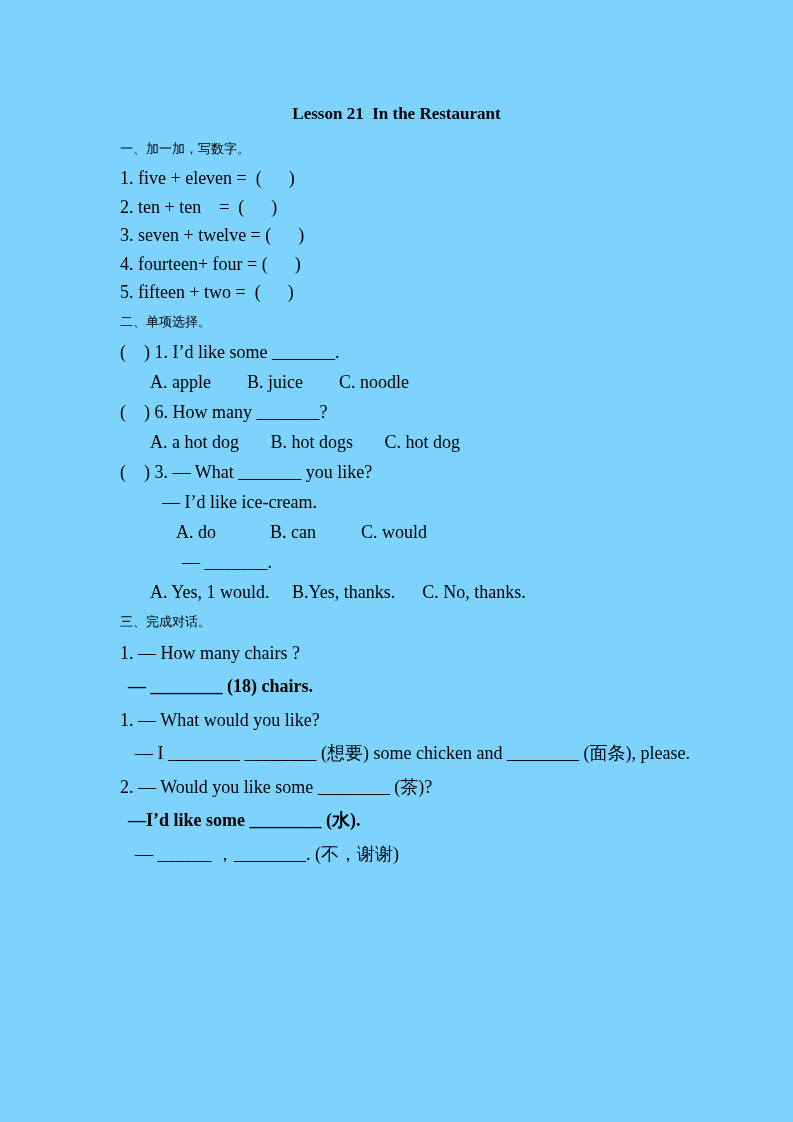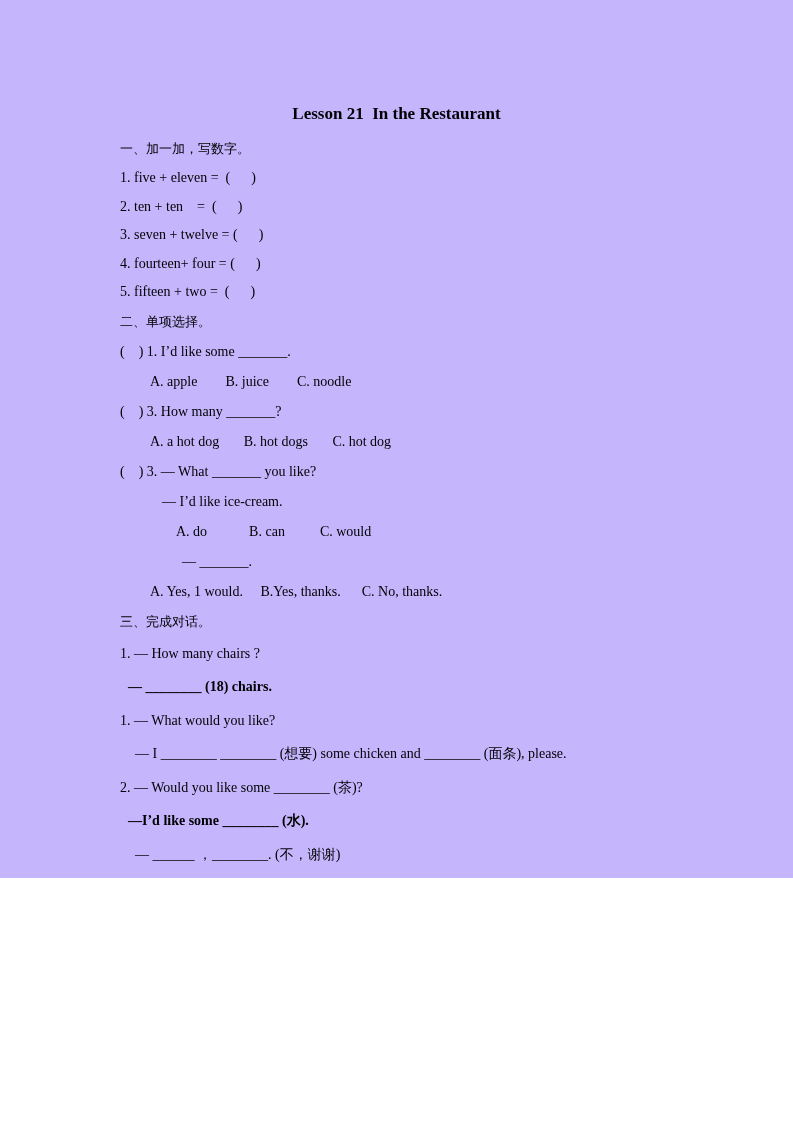--- a/index.html
+++ b/index.html
@@ -1,21 +1,21 @@
 <!DOCTYPE html>
 <html><head>
 <meta charset="utf-8">
 <style>
   * { box-sizing: border-box; }
   html, body { margin: 0; padding: 0; background: #ffffff; }
   .page {
     position: relative;
     width: 793px;
-    height: 878px;
-    background: #c4b5fd;
+    height: 1122px;
+    background: #7dd3fc;
     color: #000000;
     font-family: "Liberation Serif", "DejaVu Serif", serif;
     overflow: hidden;
     padding-top: 102px;
   }
   .title {
     text-align: center;
     font-weight: bold;
     font-size: 17px;
     line-height: 24px;
@@ -25,21 +25,21 @@
   .content {
     margin-left: 120px;
     margin-right: 80px;
   }
   .heading {
     font-size: 13px;
     line-height: 30px;
     white-space: pre-wrap;
   }
   .line {
-    font-size: 14px;
+    font-size: 18px;
     white-space: pre-wrap;
   }
   .s1 .line { line-height: 28.5px; }
   .s2 .line { line-height: 30px; }
   .s3 .line { line-height: 33.5px; }
   .ml8  { margin-left: 8px; font-weight: bold; }
   .ml15 { margin-left: 15px; }
   .ml30 { margin-left: 30px; }
   .ml42 { margin-left: 42px; }
   .ml56 { margin-left: 56px; }
@@ -60,21 +60,21 @@
       <div class="line">2. ten + ten    =  (      )</div>
       <div class="line">3. seven + twelve = (      )</div>
       <div class="line">4. fourteen+ four = (      )</div>
       <div class="line">5. fifteen + two =  (      )</div>
     </div>
 
     <div class="section s2">
       <div class="heading">二、单项选择。</div>
       <div class="line">(    ) 1. I’d like some _______.</div>
       <div class="line ml30">A. apple        B. juice        C. noodle</div>
-      <div class="line">(    ) 3. How many _______?</div>
+      <div class="line">(    ) 6. How many _______?</div>
       <div class="line ml30">A. a hot dog       B. hot dogs       C. hot dog</div>
       <div class="line">(    ) 3. — What _______ you like?</div>
       <div class="line ml42">— I’d like ice-cream.</div>
       <div class="line ml56">A. do            B. can          C. would</div>
       <div class="line ml62">— _______.</div>
       <div class="line ml30">A. Yes, 1 would.     B.Yes, thanks.      C. No, thanks.</div>
     </div>
 
     <div class="section s3">
       <div class="heading">三、完成对话。</div>

